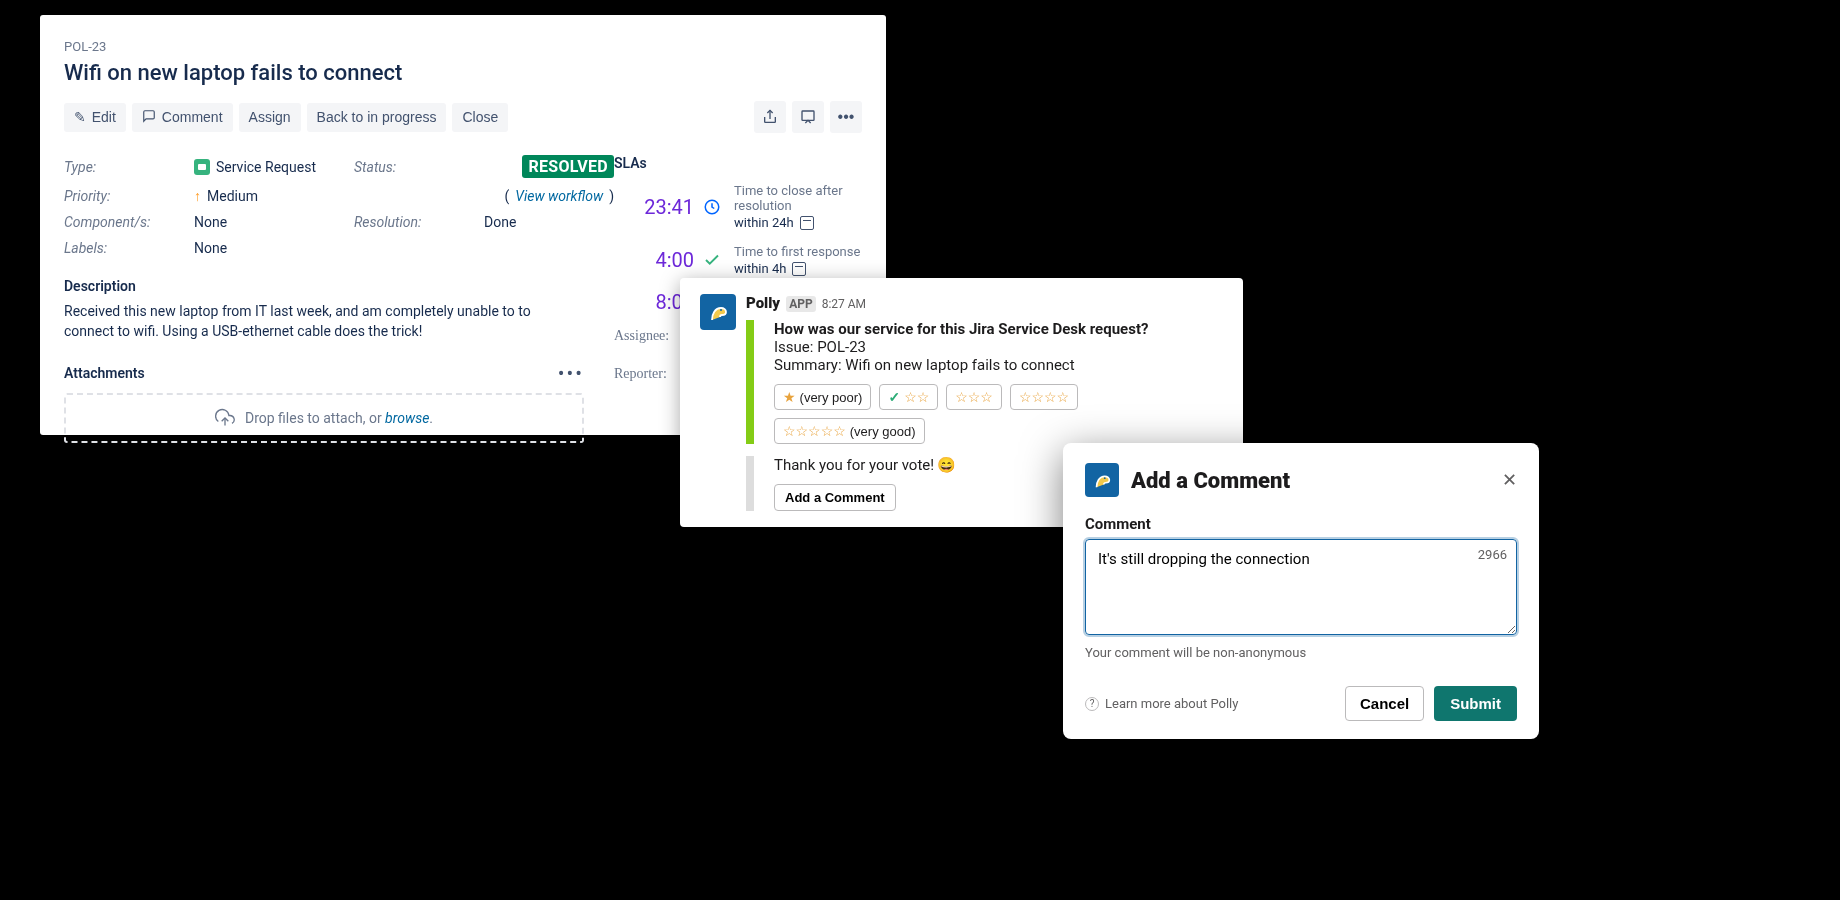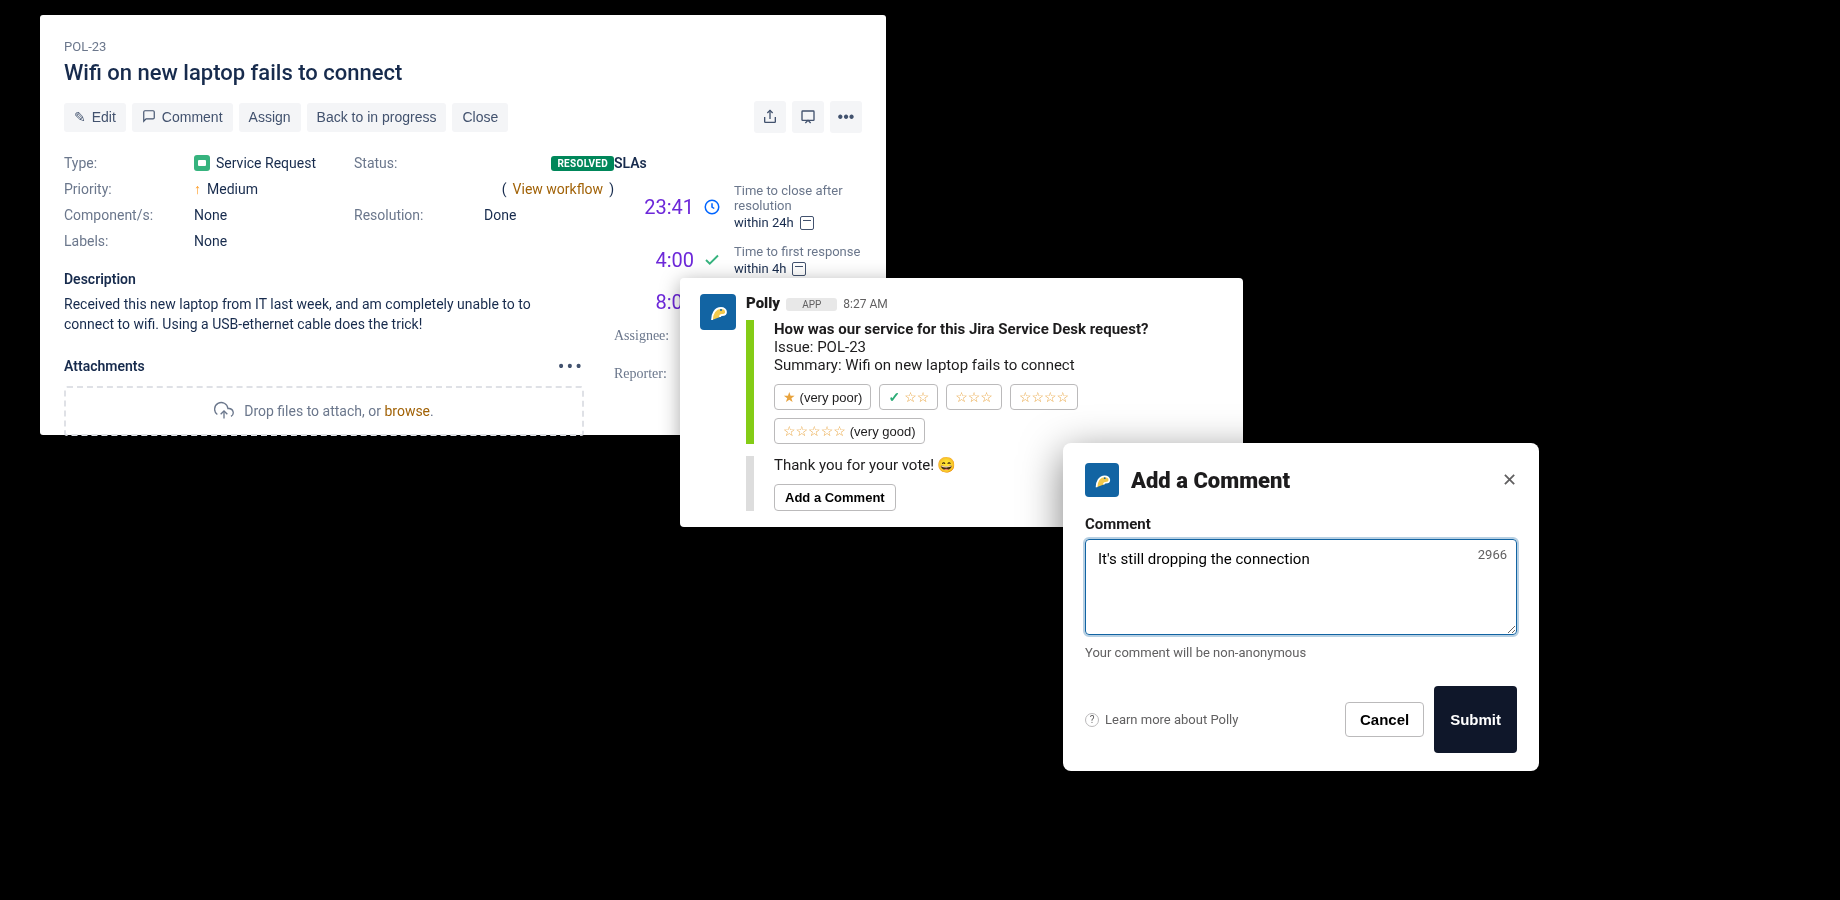--- a/index.html
+++ b/index.html
@@ -76,33 +76,33 @@
   .jira .col-left { width: 520px; }
   .jira .col-right { flex:1; }
   .fields {
     display: grid;
     grid-template-columns: 130px 160px 130px 130px;
     row-gap: 10px;
     font-size: 14px;
     margin-bottom: 22px;
     align-items: center;
   }
-  .fld-label { color:#6B778C; }
+  .fld-label { color:#6B778C;font-style:italic; }
   .fld-val { color:#172B4D; display:flex; align-items:center; gap:6px;}
   .badge-resolved {
     background:#00875A;
     color:#fff;
-    font-size:10px;
+    font-size:16px;
     font-weight:700;
     padding:2px 6px;
     border-radius:3px;
     letter-spacing:.3px;
     display:inline-block;
   }
-  .link { color:#a16207; cursor:pointer; }
+  .link { color:#0369a1; cursor:pointer;font-style:italic; }
   .desc-head { font-weight:600; margin-bottom:8px; font-size:14px; color:#172B4D;}
   .desc-body { font-size:14px; color:#172B4D; line-height:1.4; margin-bottom:22px;}
   .att-head-row { display:flex; justify-content:space-between; align-items:center; margin-bottom:10px;}
   .att-head { font-weight:600; font-size:14px;}
   .dots { font-size:20px; color:#42526E; cursor:pointer; letter-spacing:2px; line-height:1;}
   .dropzone {
     border:2px dashed #DFE1E6;
     border-radius:3px;
     height:50px;
     display:flex;
@@ -151,21 +151,21 @@
     border-radius:4px;
     display:flex;
     align-items:center;
     justify-content:center;
     flex-shrink:0;
     overflow:hidden;
   }
   .slack .avatar svg { width:24px; height:24px; }
   .slack .head { display:flex; align-items:baseline; gap:6px; }
   .slack .sender { font-weight:900; }
-  .slack .app-badge { background:#E8E8E8; color:#616061; font-size:10px; font-weight:400; padding:1px 16px; border-radius:3px;}
+  .slack .app-badge { background:#E8E8E8; color:#616061; font-size:12px; font-weight:700; padding:1px 3px; border-radius:3px;}
   .slack .time { color:#616061; font-size:12px; }
   .slack .body { margin-top:2px; line-height:1.4;}
   .slack .attachment {
     border-left:8px solid #84cc16;
     padding-left:20px;
     margin-top:8px;
   }
   .slack .attachment .q { font-weight:700; }
   .slack .rating-row { display:flex; gap:8px; margin-top:10px; flex-wrap:wrap;}
   .slack .rbtn {
@@ -239,24 +239,24 @@
     border:1px solid #BBBABB;
     background:#fff;
     border-radius:4px;
     padding:8px 14px;
     font-size:15px;
     font-weight:700;
     cursor:pointer;
   }
   .modal .btn-submit {
     border:none;
-    background:#0f172a;
+    background:#0f766e;
     color:#fff;
     border-radius:4px;
-    padding:25px 16px;
+    padding:9px 16px;
     font-size:15px;
     font-weight:700;
     cursor:pointer;
   }
 
   
   .svc-icon {
     width:16px;height:16px;background:#36B37E;border-radius:3px;display:inline-flex;align-items:center;justify-content:center;
   }
   .svc-icon::after{content:"";width:8px;height:6px;background:#fff;border-radius:1px;}

